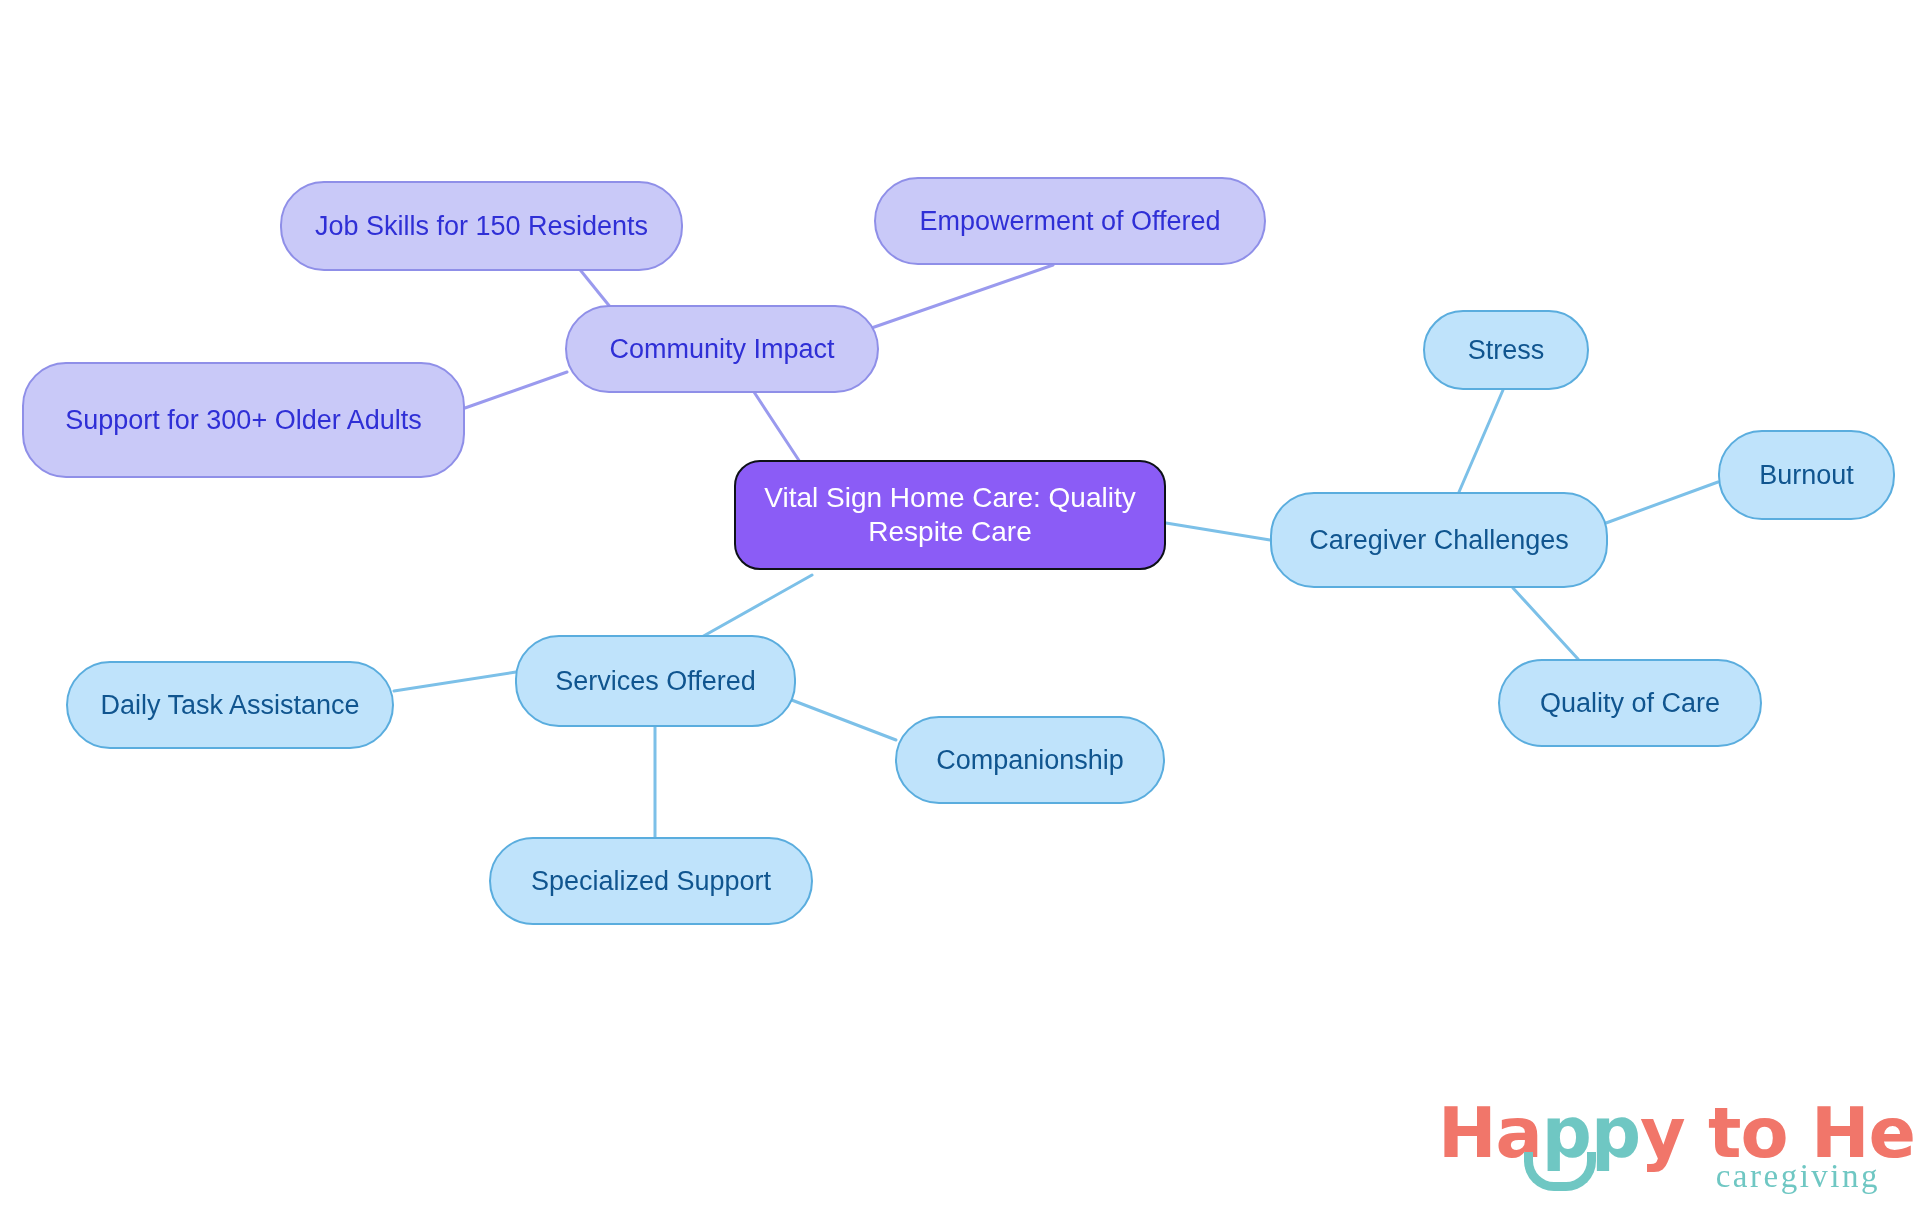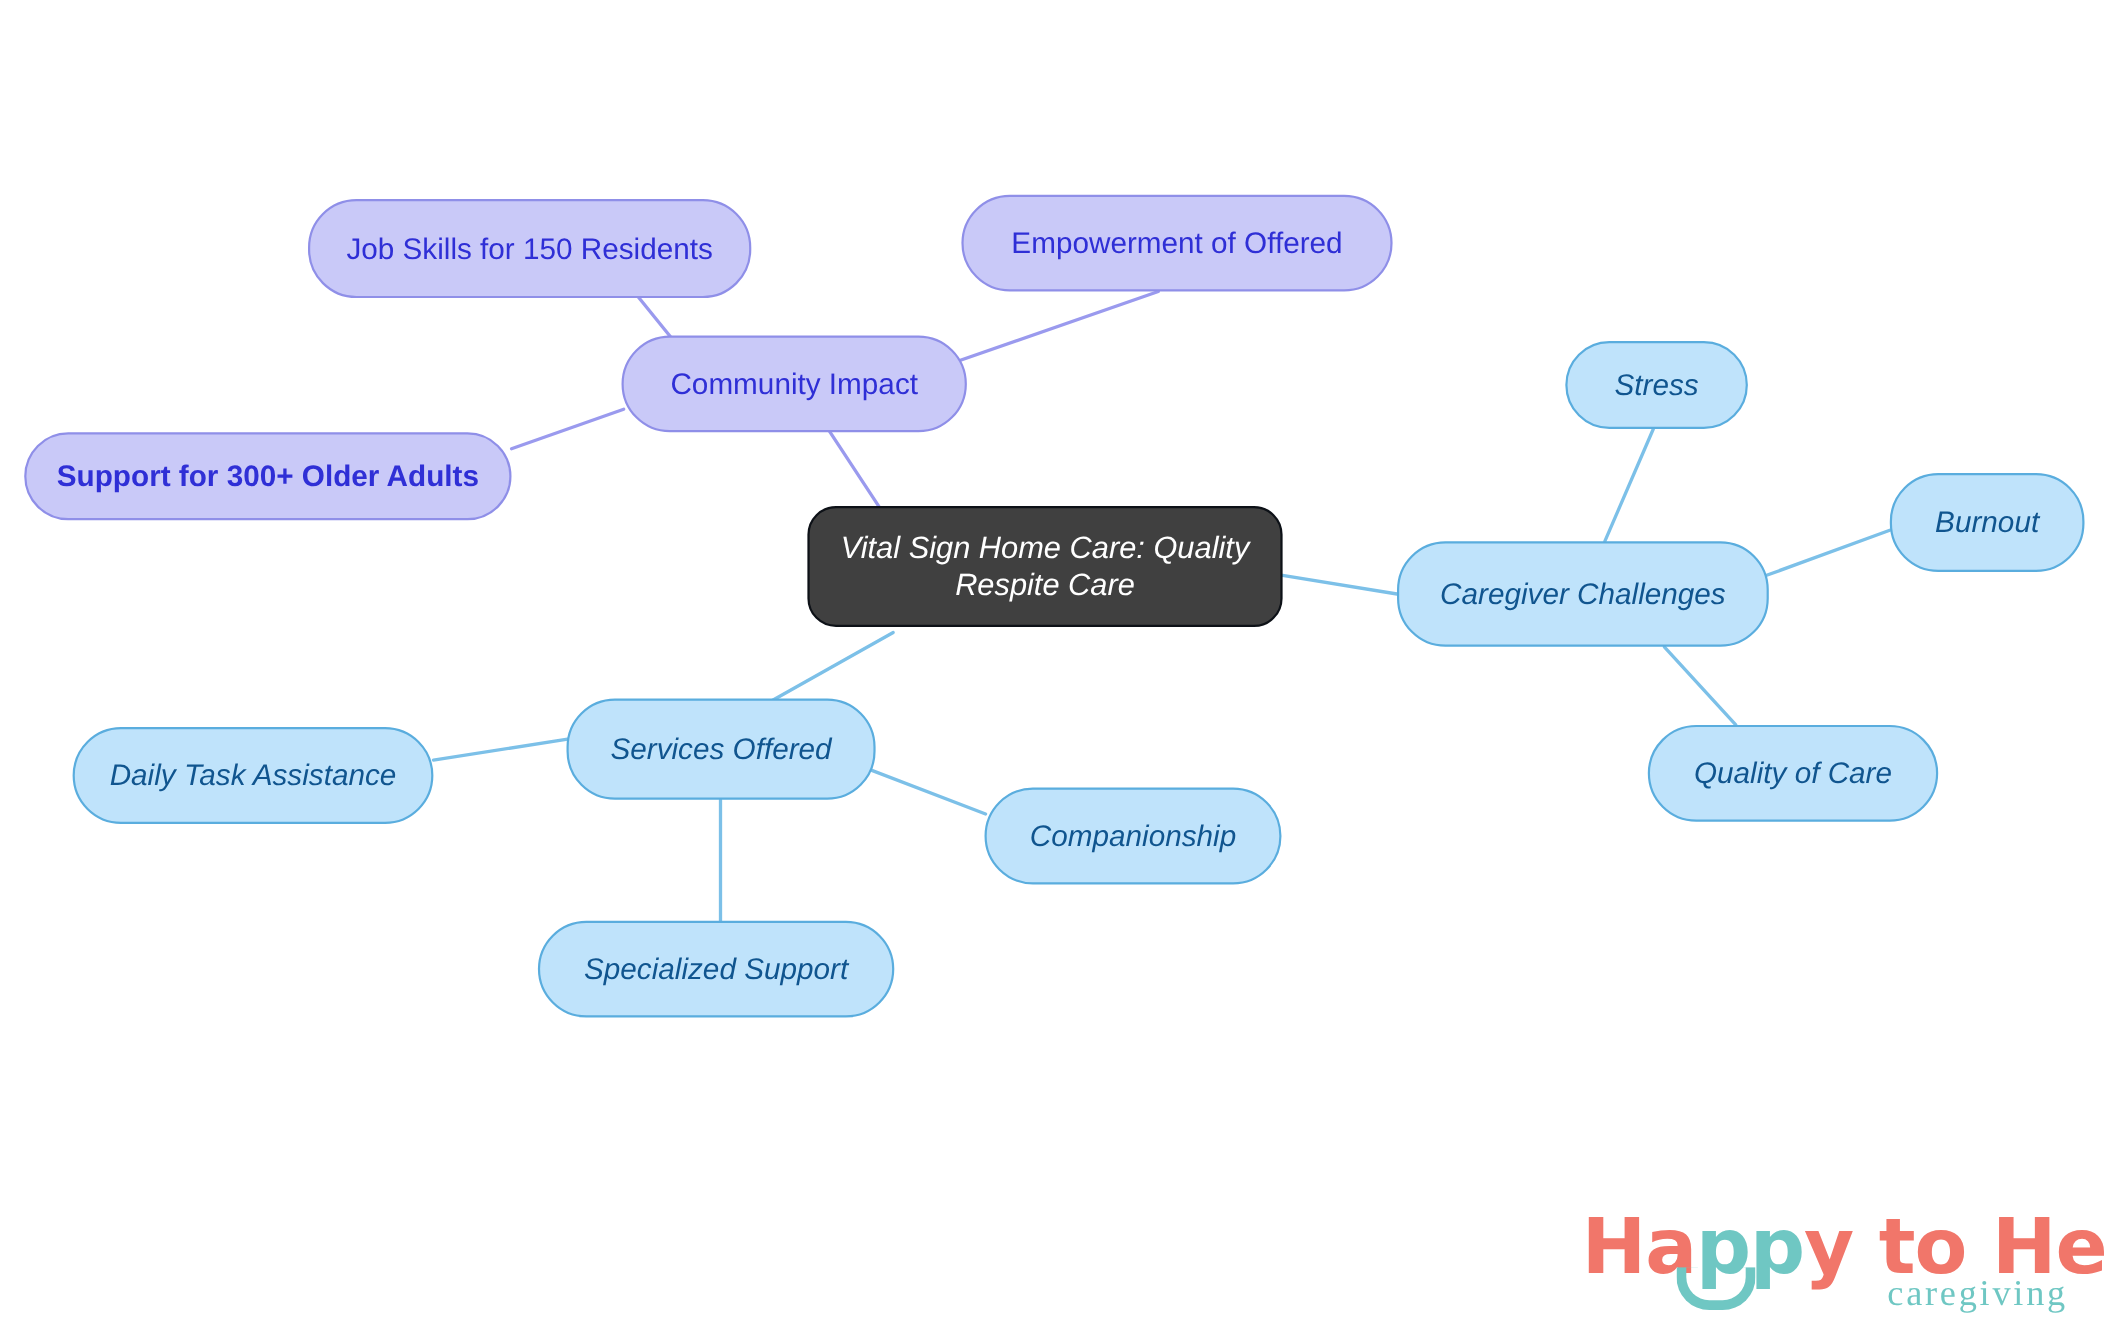--- a/index.html
+++ b/index.html
@@ -32,44 +32,42 @@
     display: flex;
     align-items: center;
     justify-content: center;
     text-align: center;
     line-height: 1.22;
     border-style: solid;
     border-width: 2px;
     -webkit-font-smoothing: antialiased;
   }
   .node-root {
-    background: #404040;
+    background: #8b5cf6;
     border-color: #0d1117;
     color: #ffffff;
     border-radius: 26px;
     font-size: 28px;
     padding: 0 22px;
-    font-style: italic;
   }
   .node-purple {
     background: #c9c9f8;
     border-color: #8f8fe8;
     color: #2f2fd6;
     border-radius: 44px;
     font-size: 27px;
     padding: 0 18px;
   }
   .node-blue {
     background: #bfe3fb;
     border-color: #5aadde;
     color: #10558f;
     border-radius: 44px;
     font-size: 27px;
     padding: 0 18px;
-    font-style: italic;
   }
   
   #logo {
     position: absolute;
     left: 1438px;
     top: 1092px;
     width: 450px;
     height: 110px;
   }
   .logo-wordmark {
@@ -131,21 +129,21 @@
       </div>
       <div class="node node-purple" style="left: 565px; top: 305px; width: 314px; height: 88px;">
         <span>Community Impact</span>
       </div>
       <div class="node node-purple" style="left: 280px; top: 150px; width: 403px; height: 90px; margin-top: 31px;">
         <span>Job Skills for 150 Residents</span>
       </div>
       <div class="node node-purple" style="left: 874px; top: 177px; width: 392px; height: 88px;">
         <span>Empowerment of Offered</span>
       </div>
-      <div class="node node-purple" style="left: 22px; top: 393px; width: 443px; height: 80px; font-weight: bold;">
+      <div class="node node-purple" style="left: 22px; top: 362px; width: 443px; height: 116px;">
         <span>Support for 300+ Older Adults</span>
       </div>
       <div class="node node-blue" style="left: 1270px; top: 492px; width: 338px; height: 96px;">
         <span>Caregiver Challenges</span>
       </div>
       <div class="node node-blue" style="left: 1423px; top: 310px; width: 166px; height: 80px;">
         <span>Stress</span>
       </div>
       <div class="node node-blue" style="left: 1718px; top: 430px; width: 177px; height: 90px;">
         <span>Burnout</span>

